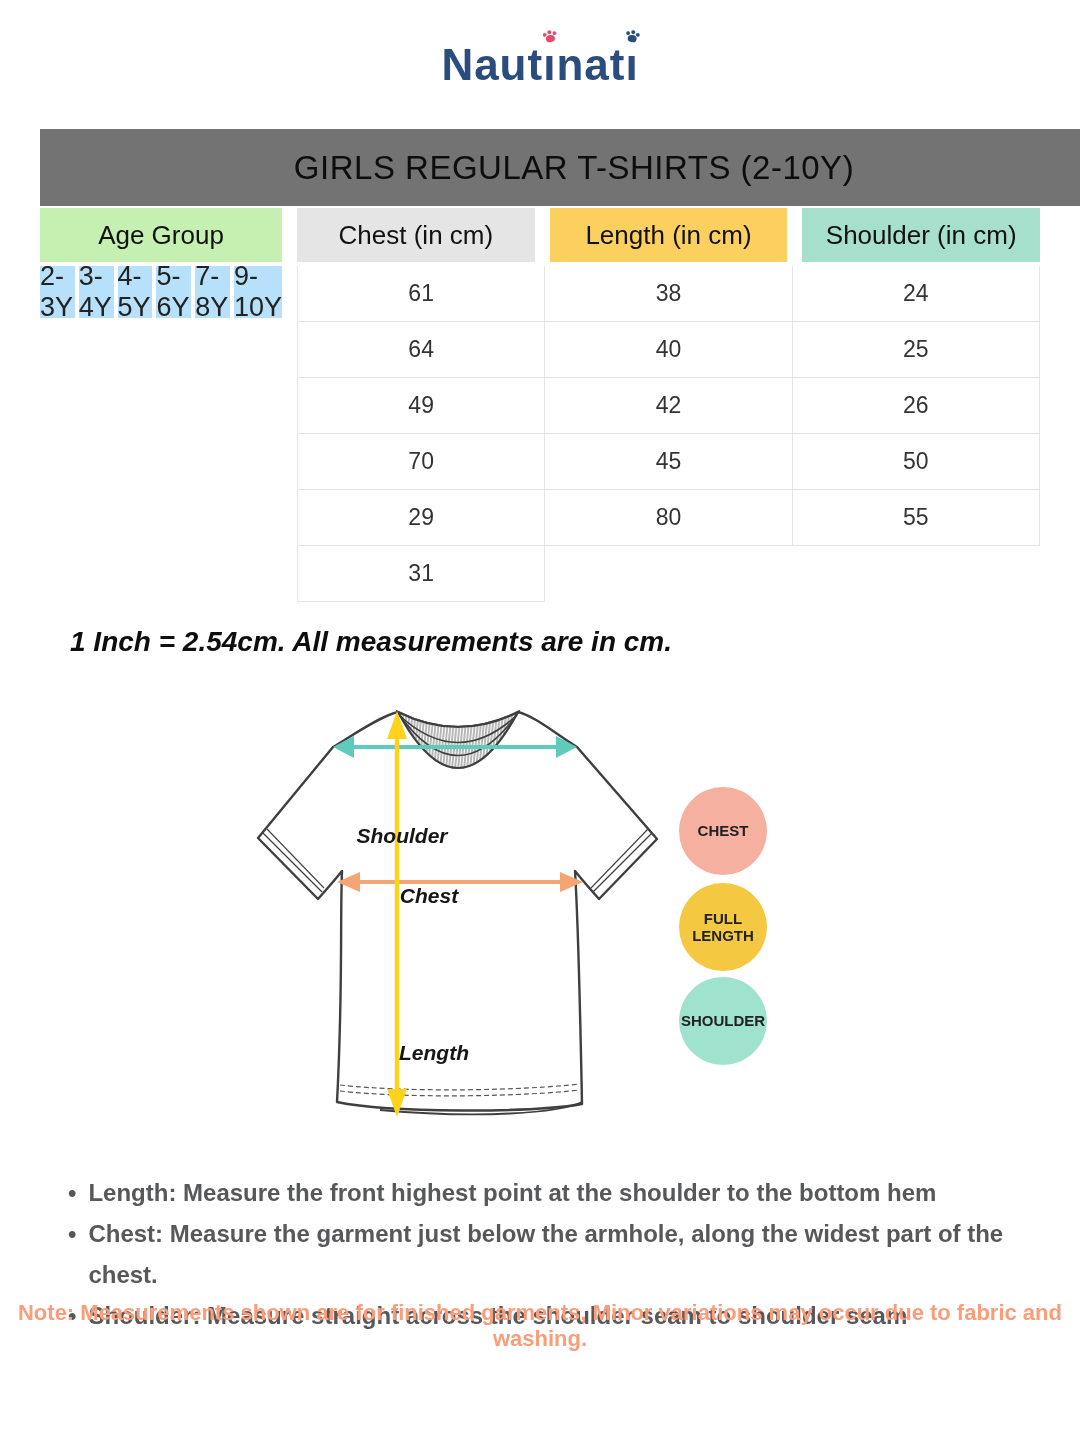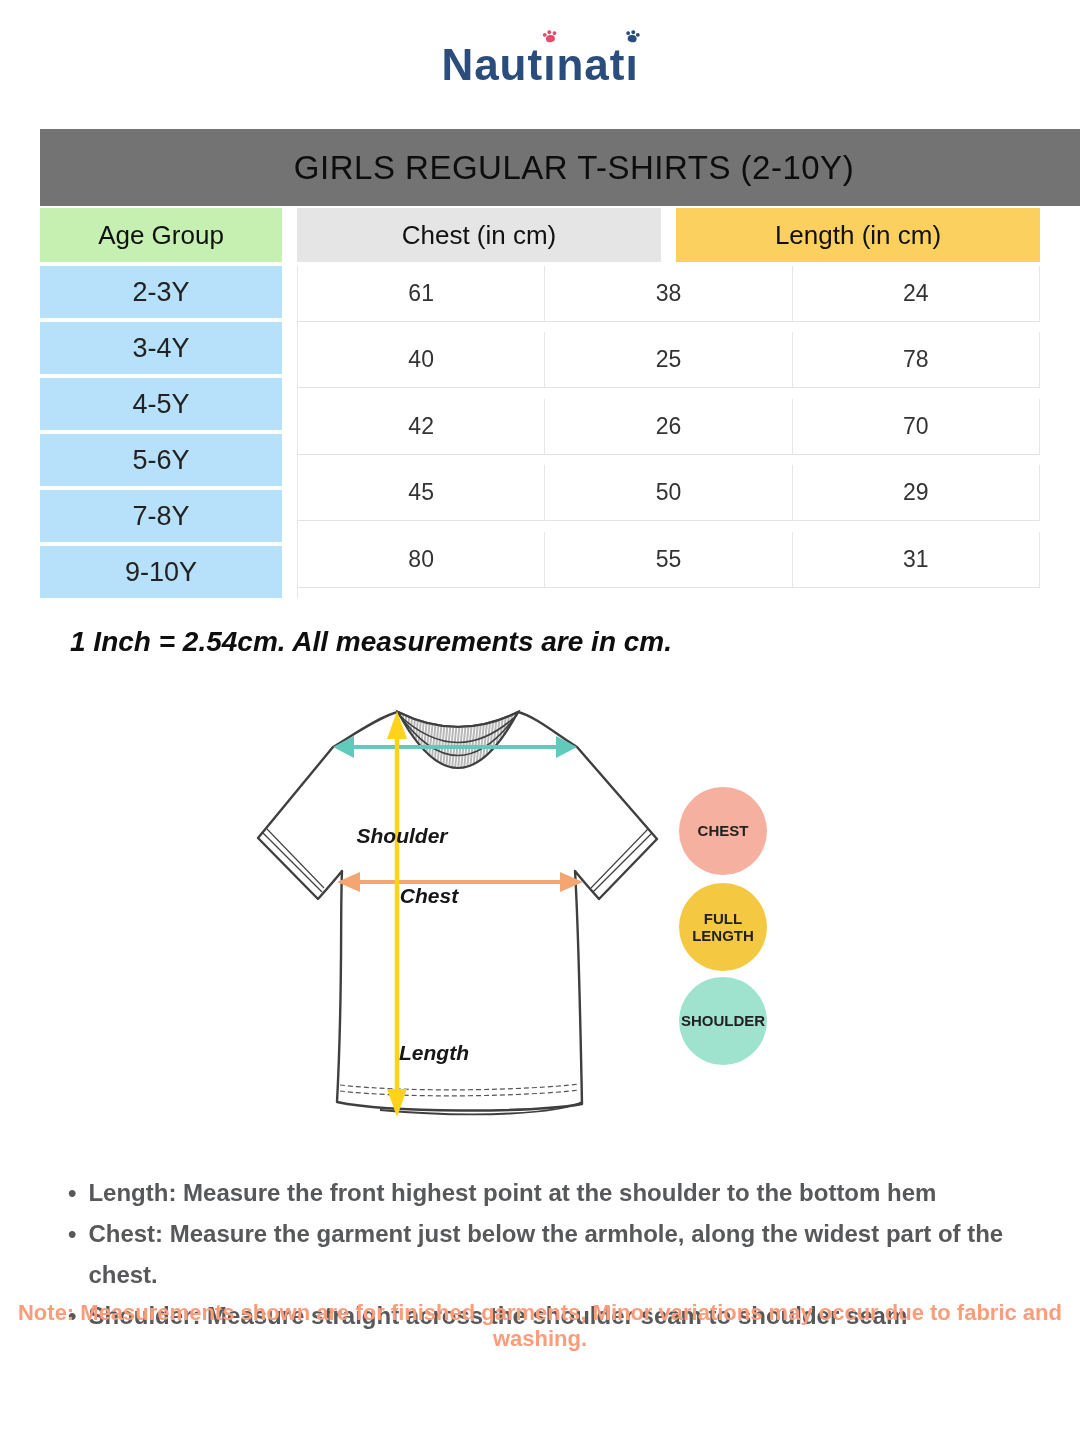--- a/index.html
+++ b/index.html
@@ -22,21 +22,21 @@
   
   .header-row { position:absolute; left:40px; top:208px; width:1000px; height:54px;
                 display:flex; gap:15px; }
   .hdr { display:flex; align-items:center; justify-content:center; font-size:26px; color:#111; }
   .hdr-age { width:242px; background:#c6f0b2; }
   .hdr-chest { flex:1; background:#e5e5e5; }
   .hdr-length { flex:1; background:#fbd05e; }
   .hdr-shoulder { flex:1; background:#a6e0cd; }
 
   .table-body { position:absolute; left:40px; top:266px; width:1000px; display:flex; }
-  .age-col { width:242px; margin-right:15px; display:flex; flex-direction:column; gap:4px; }
+  .age-col { width:242px; margin-right:15px; display:flex; flex-direction:row; gap:4px; }
   .age-cell { height:52px; background:#b7e0fa; display:flex; align-items:center;
               justify-content:center; font-size:27px; color:#222; }
   .num-grid { flex:1; display:grid; grid-template-columns:repeat(3,1fr); border-left:1px solid #e6e6e6; }
   .num-cell { height:56px; display:flex; align-items:center; justify-content:center;
               font-size:23px; color:#333; border-bottom:1px solid #e3e3e3; border-right:1px solid #e6e6e6; }
 
   
   .conv-note { position:absolute; left:70px; top:626px; font-size:28px; font-weight:bold;
                font-style:italic; color:#0e0e0e; }
 
@@ -79,38 +79,40 @@
   </div>
 
   <div class="banner">
     <div class="banner-title">GIRLS REGULAR T-SHIRTS (2-10Y)</div>
   </div>
 
   <div class="header-row">
     <div class="hdr hdr-age">Age Group</div>
     <div class="hdr hdr-chest">Chest (in cm)</div>
     <div class="hdr hdr-length">Length (in cm)</div>
+    <div class="hdr hdr-shoulder">Shoulder (in cm)</div>
   </div>
 
   <div class="table-body">
     <div class="age-col">
       <div class="age-cell">2-3Y</div>
       <div class="age-cell">3-4Y</div>
       <div class="age-cell">4-5Y</div>
       <div class="age-cell">5-6Y</div>
       <div class="age-cell">7-8Y</div>
       <div class="age-cell">9-10Y</div>
     </div>
     <div class="num-grid">
       <div class="num-cell">61</div>
       <div class="num-cell">38</div>
       <div class="num-cell">24</div>
+      <div class="num-cell">64</div>
       <div class="num-cell">40</div>
       <div class="num-cell">25</div>
-      <div class="num-cell">78</div>
+      <div class="num-cell">49</div>
       <div class="num-cell">42</div>
       <div class="num-cell">26</div>
       <div class="num-cell">70</div>
       <div class="num-cell">45</div>
       <div class="num-cell">50</div>
       <div class="num-cell">29</div>
       <div class="num-cell">80</div>
       <div class="num-cell">55</div>
       <div class="num-cell">31</div>
     </div>

